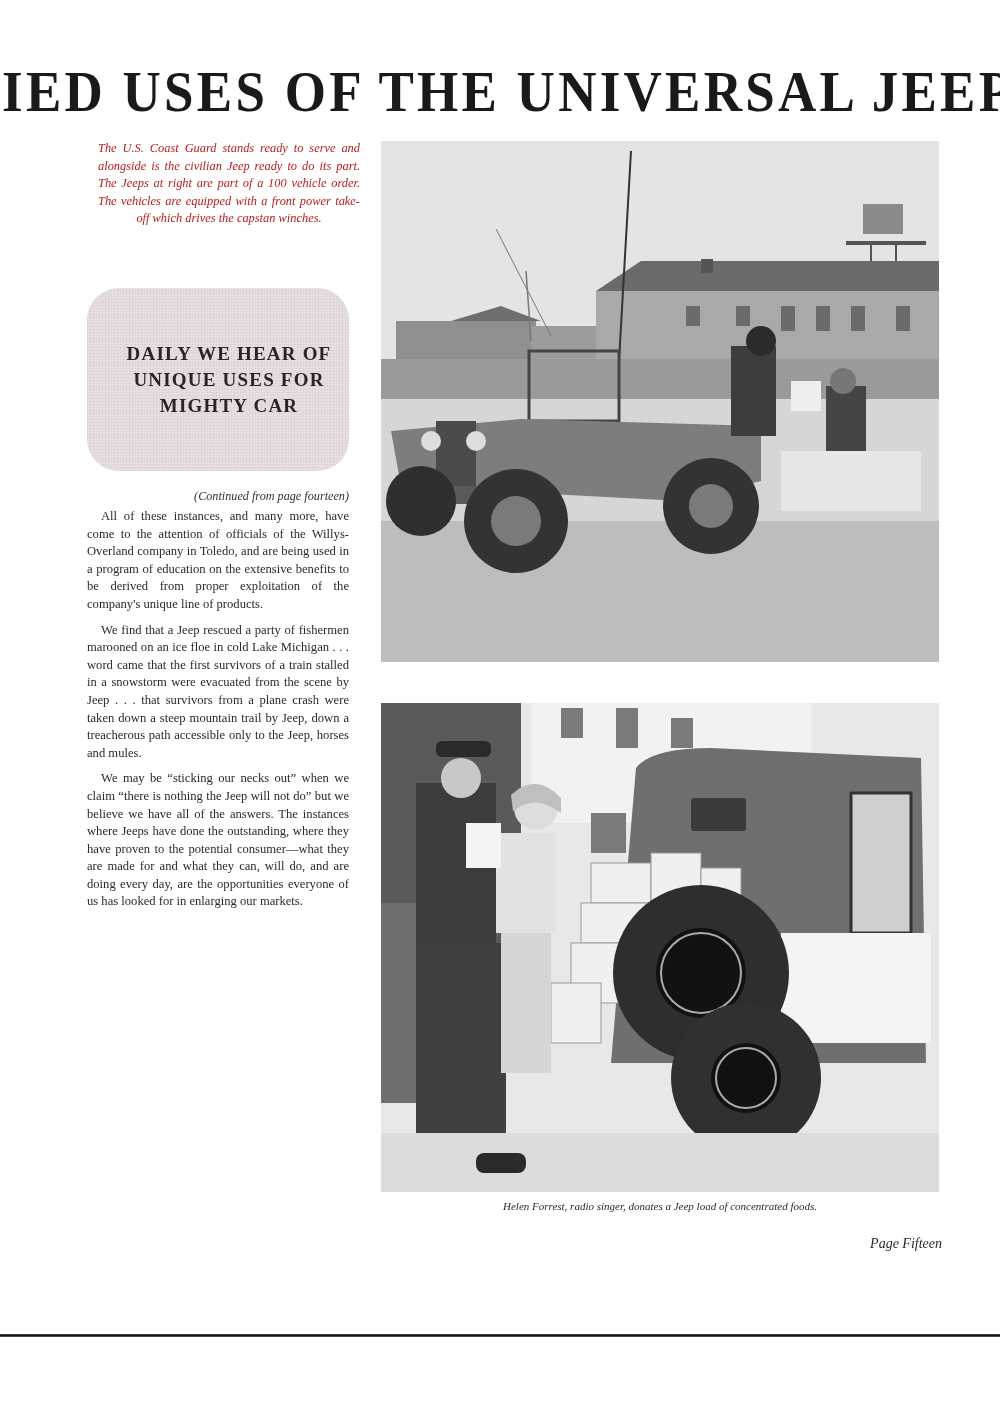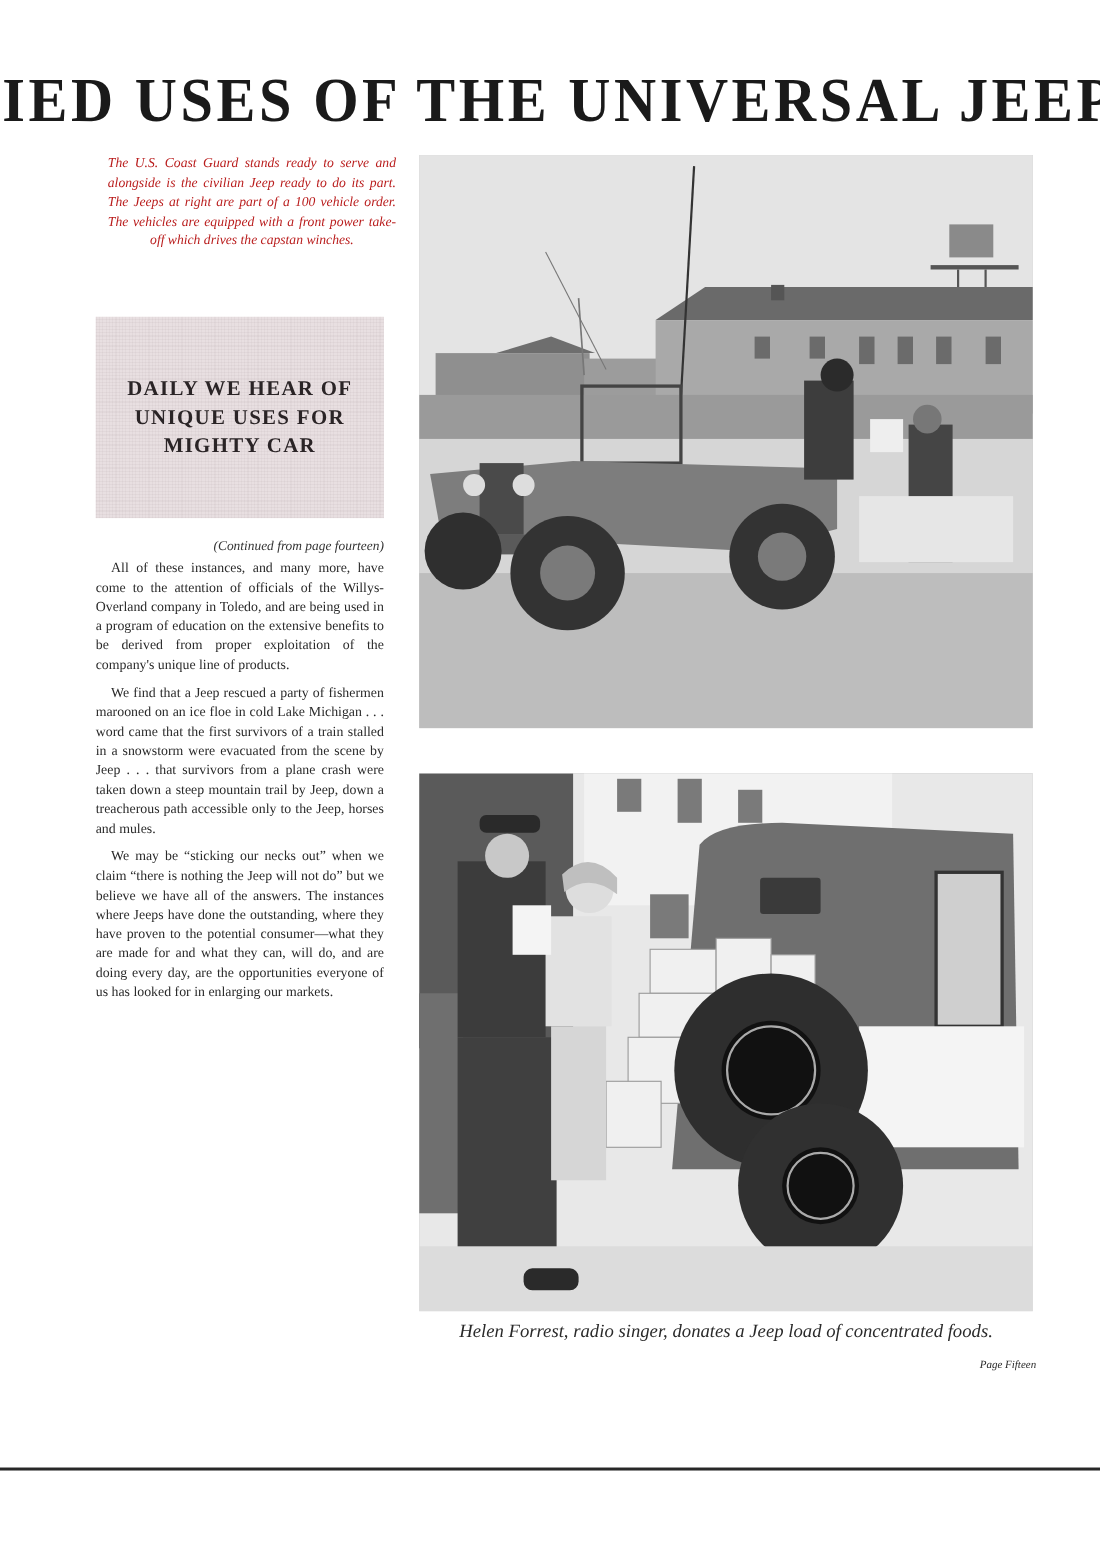--- a/index.html
+++ b/index.html
@@ -19,21 +19,21 @@
     font-family: "Liberation Serif", serif; font-style: italic;
     font-size: 12.4px; line-height: 17.5px; text-align: justify; text-align-last: center;
     color: #b91c1c;
   }
 
   .subhead-box {
     position: absolute; left: 87px; top: 288px; width: 262px; height: 183px;
     background: #e8dfe1;
     background-image: repeating-linear-gradient(0deg, rgba(120,100,105,0.06) 0 1px, transparent 1px 3px),
                       repeating-linear-gradient(90deg, rgba(120,100,105,0.05) 0 1px, transparent 1px 3px);
-    display: flex; align-items: center; justify-content: center;
+    display: flex; align-items: center; justify-content: flex-end; border-radius: 32px;
   }
   .subhead-text {
     font-family: "Liberation Serif", serif; font-weight: bold;
     font-size: 19px; line-height: 26px; letter-spacing: 1.2px;
     text-align: center; color: #2a2426; width: 240px;
   }
 
   .continued {
     position: absolute; left: 87px; top: 489px; width: 262px;
     font-family: "Liberation Serif", serif; font-style: italic;
@@ -52,26 +52,26 @@
     position: absolute; background: #c9c9c9; overflow: hidden;
     filter: grayscale(1);
   }
   .photo svg { width: 100%; height: 100%; display: block; }
   .photo.top { left: 381px; top: 141px; width: 558px; height: 521px; }
   .photo.bottom { left: 381px; top: 703px; width: 558px; height: 489px; }
 
   .photo-caption {
     position: absolute; left: 381px; top: 1200px; width: 558px;
     font-family: "Liberation Serif", serif; font-style: italic;
-    font-size: 17px; text-align: center; color: #2a2a2a;
+    font-size: 11px; text-align: center; color: #2a2a2a;
   }
   .page-number {
     position: absolute; right: 58px; top: 1236px;
     font-family: "Liberation Serif", serif; font-style: italic;
-    font-size: 10px; color: #2a2a2a;
+    font-size: 14px; color: #2a2a2a;
   }
   .bottom-rule {
     position: absolute; left: 0; top: 1334px; width: 1000px; height: 3px;
     background: linear-gradient(180deg, #555 0, #111 50%, #666 100%);
   }
 </style>
 </head>
 <body>
 
 <div class="headline">IED USES OF THE UNIVERSAL JEEP</div>

